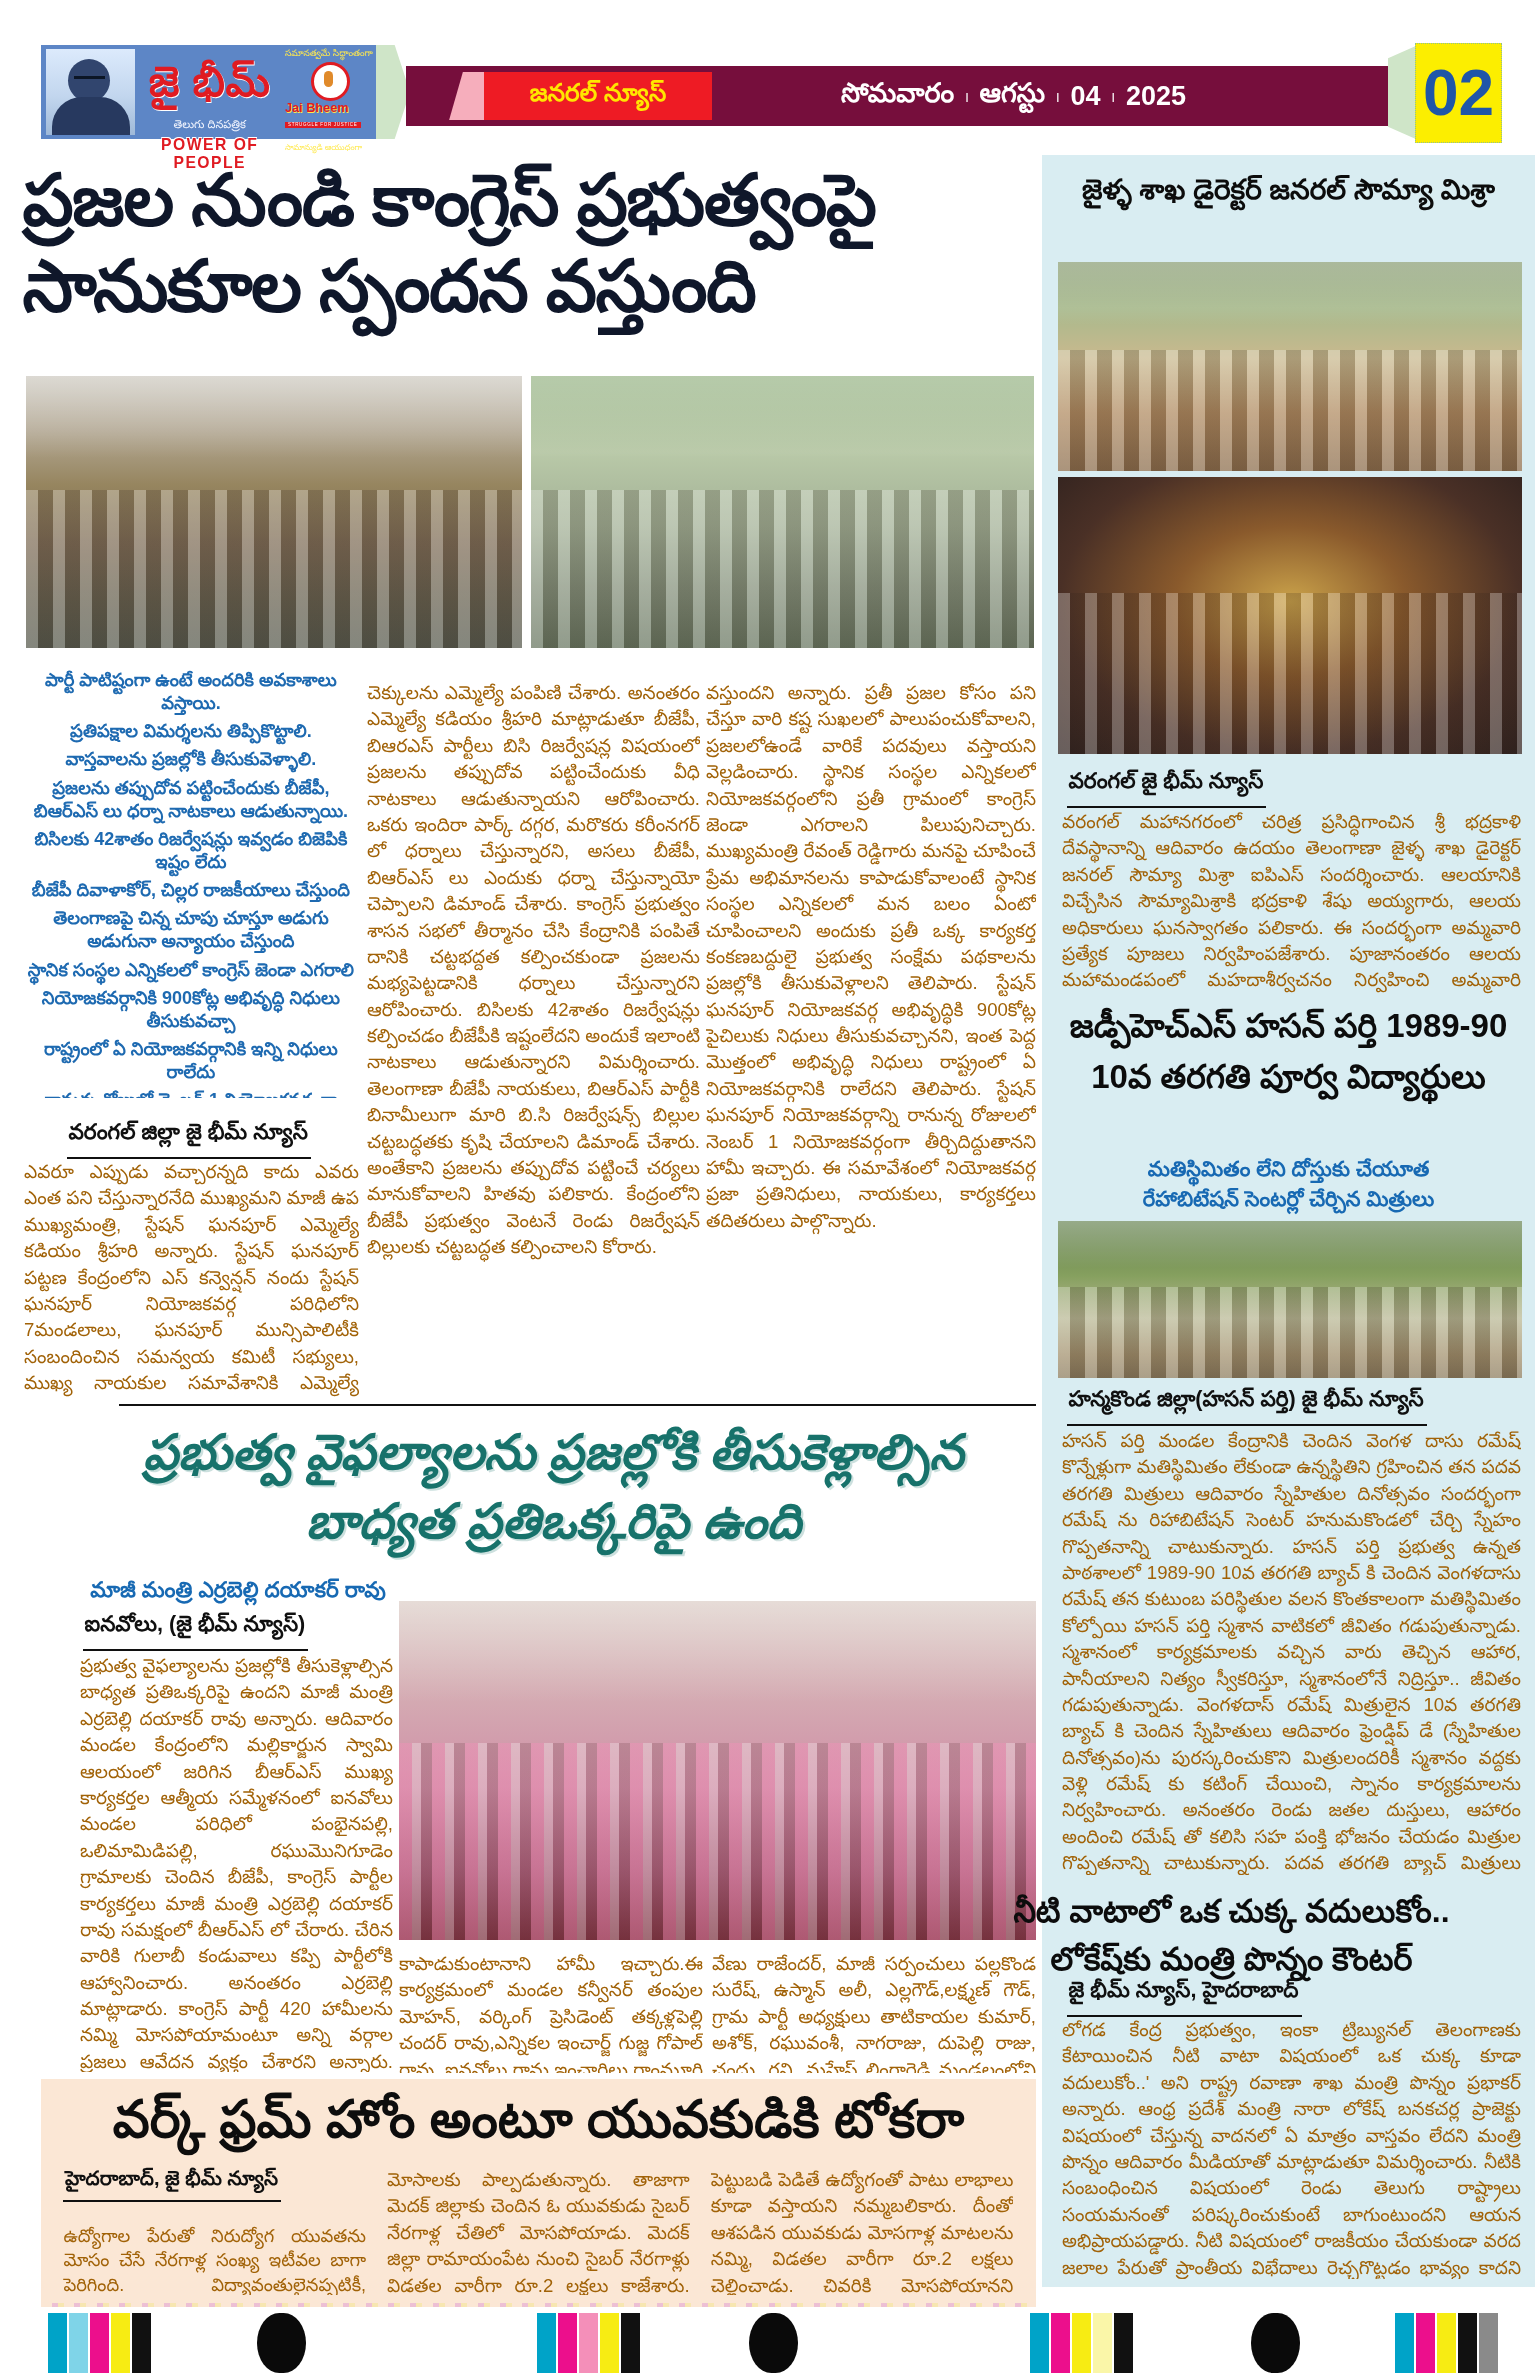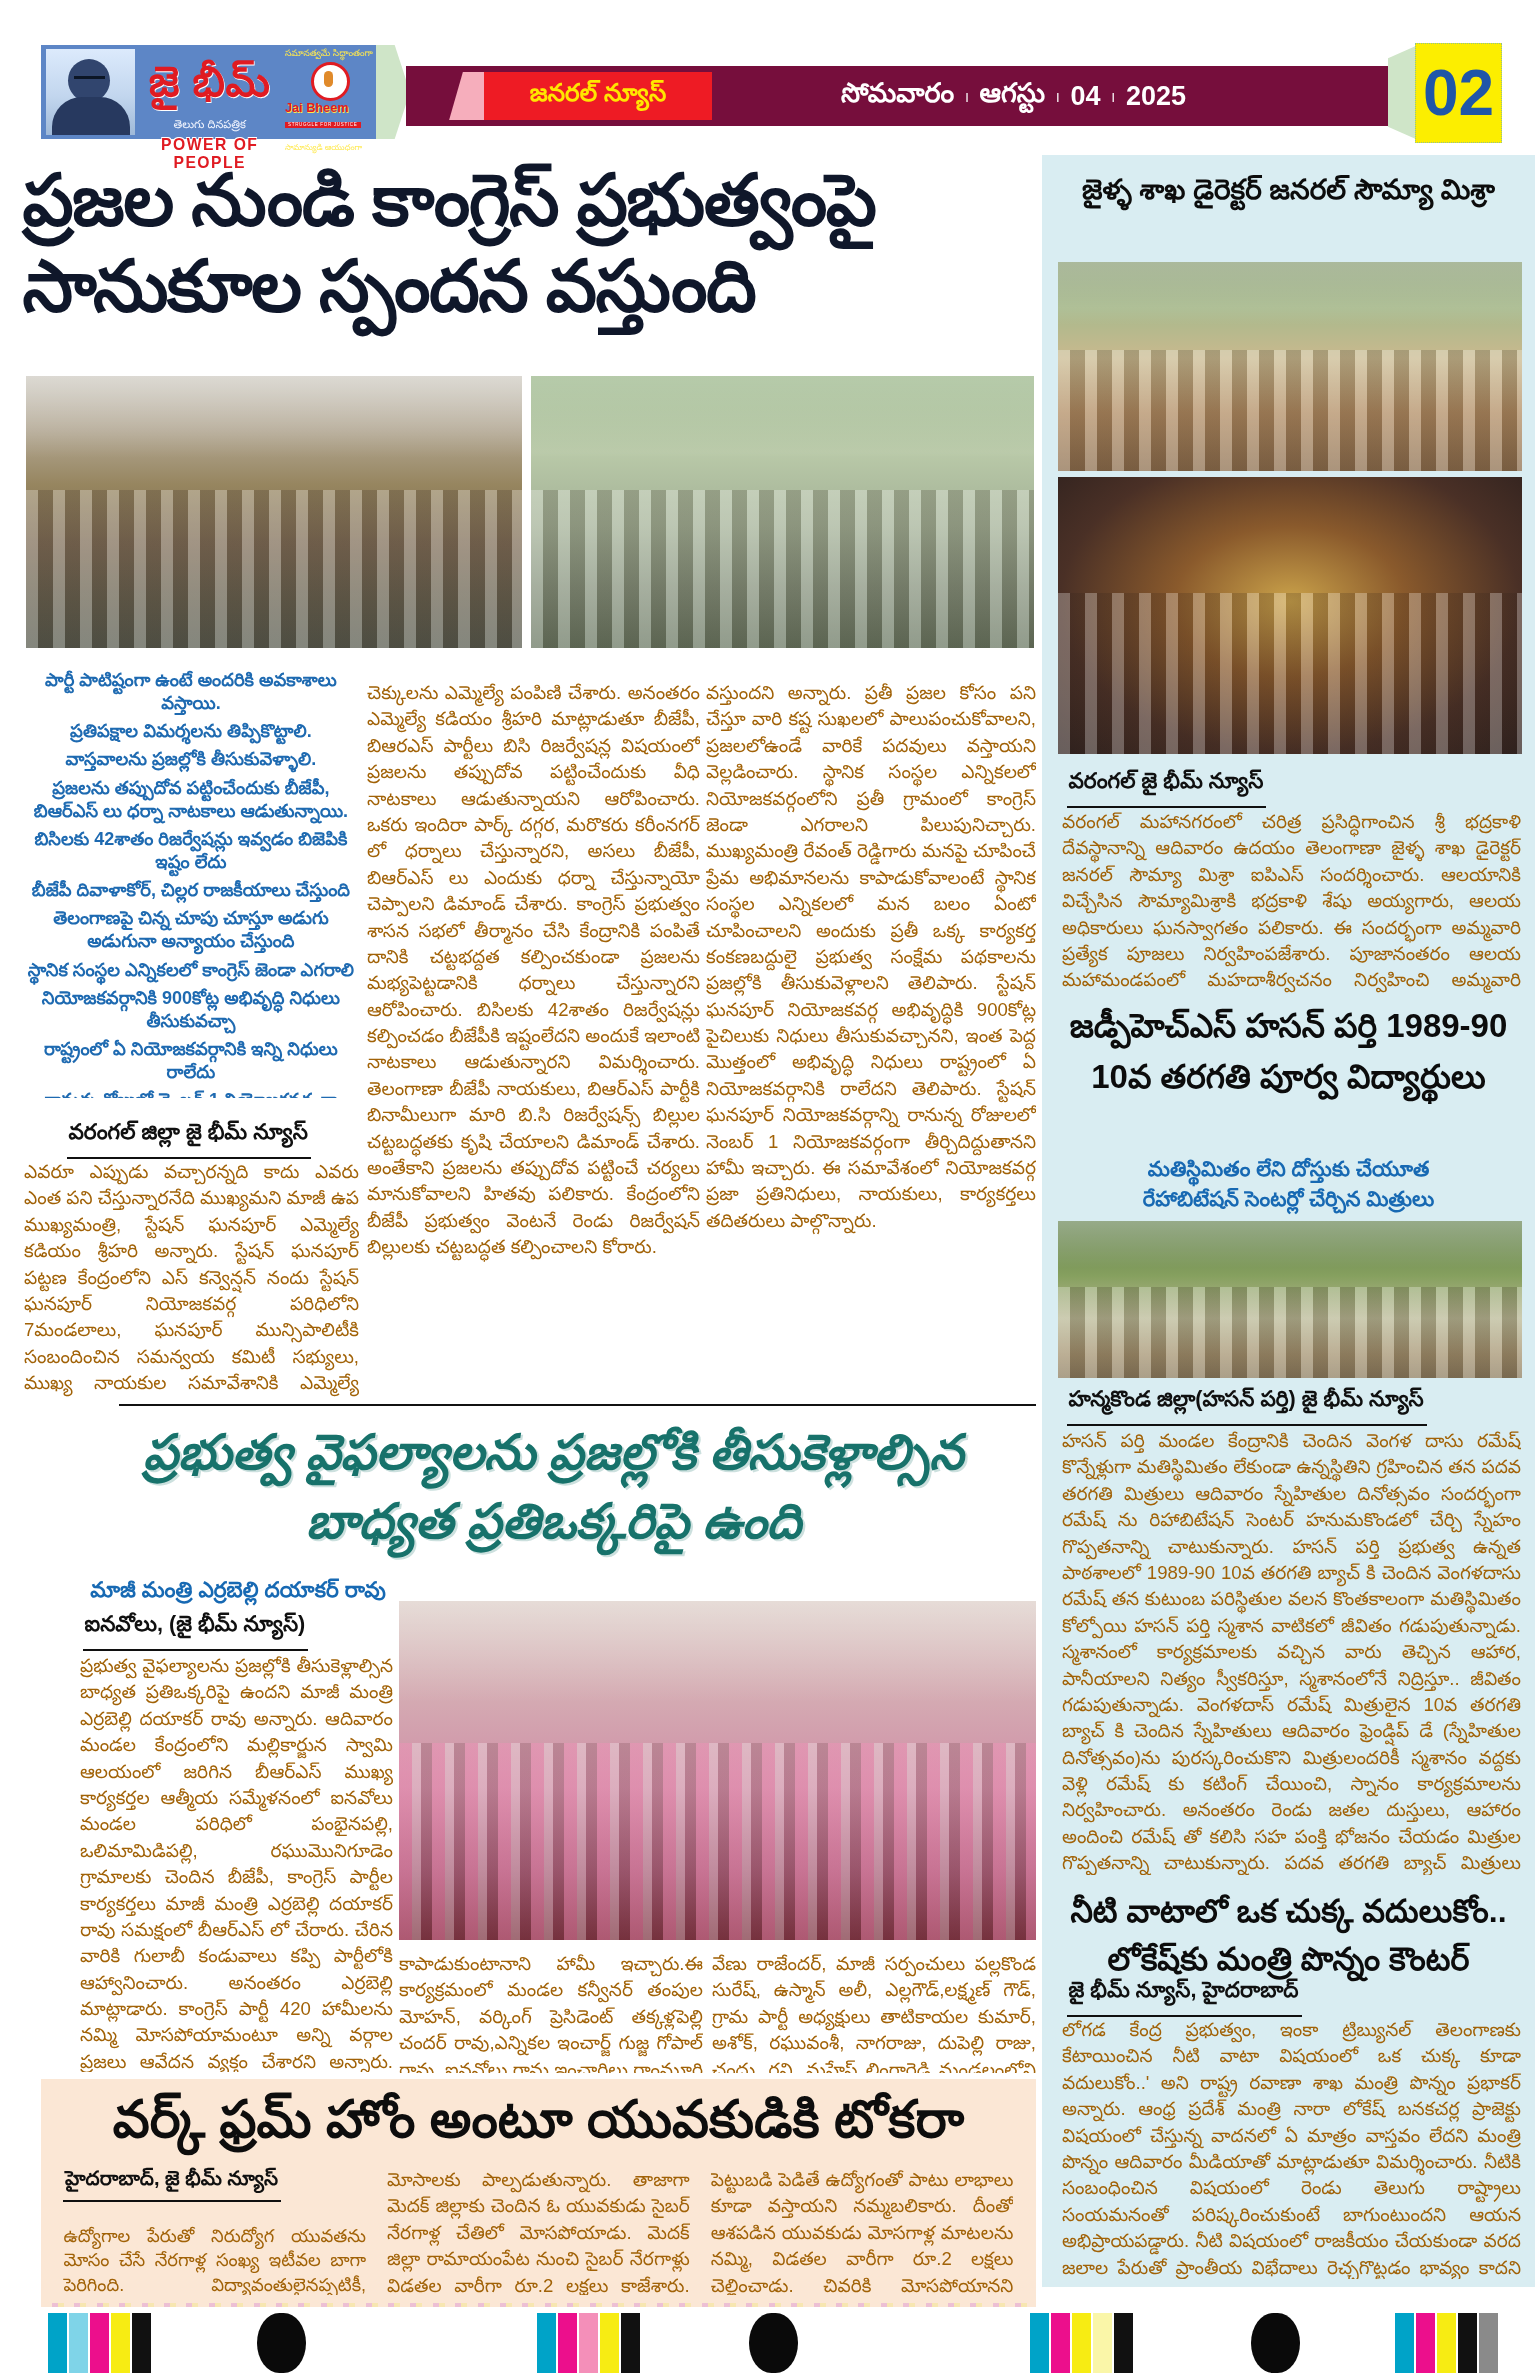--- a/index.html
+++ b/index.html
@@ -84,21 +84,21 @@
 
   
   .rcol{left:1042px;top:155px;width:493px;height:2132px;background:#d9edf2;}
   .r-h1{left:1051px;top:168px;width:475px;text-align:center;font-size:28px;font-weight:800;line-height:1.55;color:#0c0c0c;}
   .r-date1{left:1067px;top:768px;text-align:right;}
   .r-body1{left:1062px;top:809px;width:459px;height:185px;}
   .r-h2{left:1051px;top:1000px;width:475px;text-align:center;font-size:33px;font-weight:800;line-height:1.55;color:#0c0c0c;}
   .r-sub{left:1051px;top:1154px;width:475px;text-align:center;color:#1769b3;font-size:21px;font-weight:800;line-height:1.45;}
   .r-date2{left:1067px;top:1386px;}
   .r-body2{left:1062px;top:1428px;width:459px;height:447px;}
-  .r-h3{left:1051px;top:1887px;width:475px;text-align:center;font-size:32px;font-weight:800;line-height:1.5;color:#0c0c0c;}
+  .r-h3{left:994px;top:1887px;width:475px;text-align:center;font-size:32px;font-weight:800;line-height:1.5;color:#0c0c0c;}
   .r-date3{left:1067px;top:1977px;}
   .r-body3{left:1062px;top:2017px;width:459px;height:262px;}
 
   
   .bars{position:absolute;top:2313px;height:60px;display:flex;gap:1.5px;}
   .bar{width:19.4px;height:60px;}
   .pill{position:absolute;top:2313px;width:49px;height:60px;background:#0a0a0a;border-radius:22.4px/30px;}
 </style>
 </head>
 <body>

